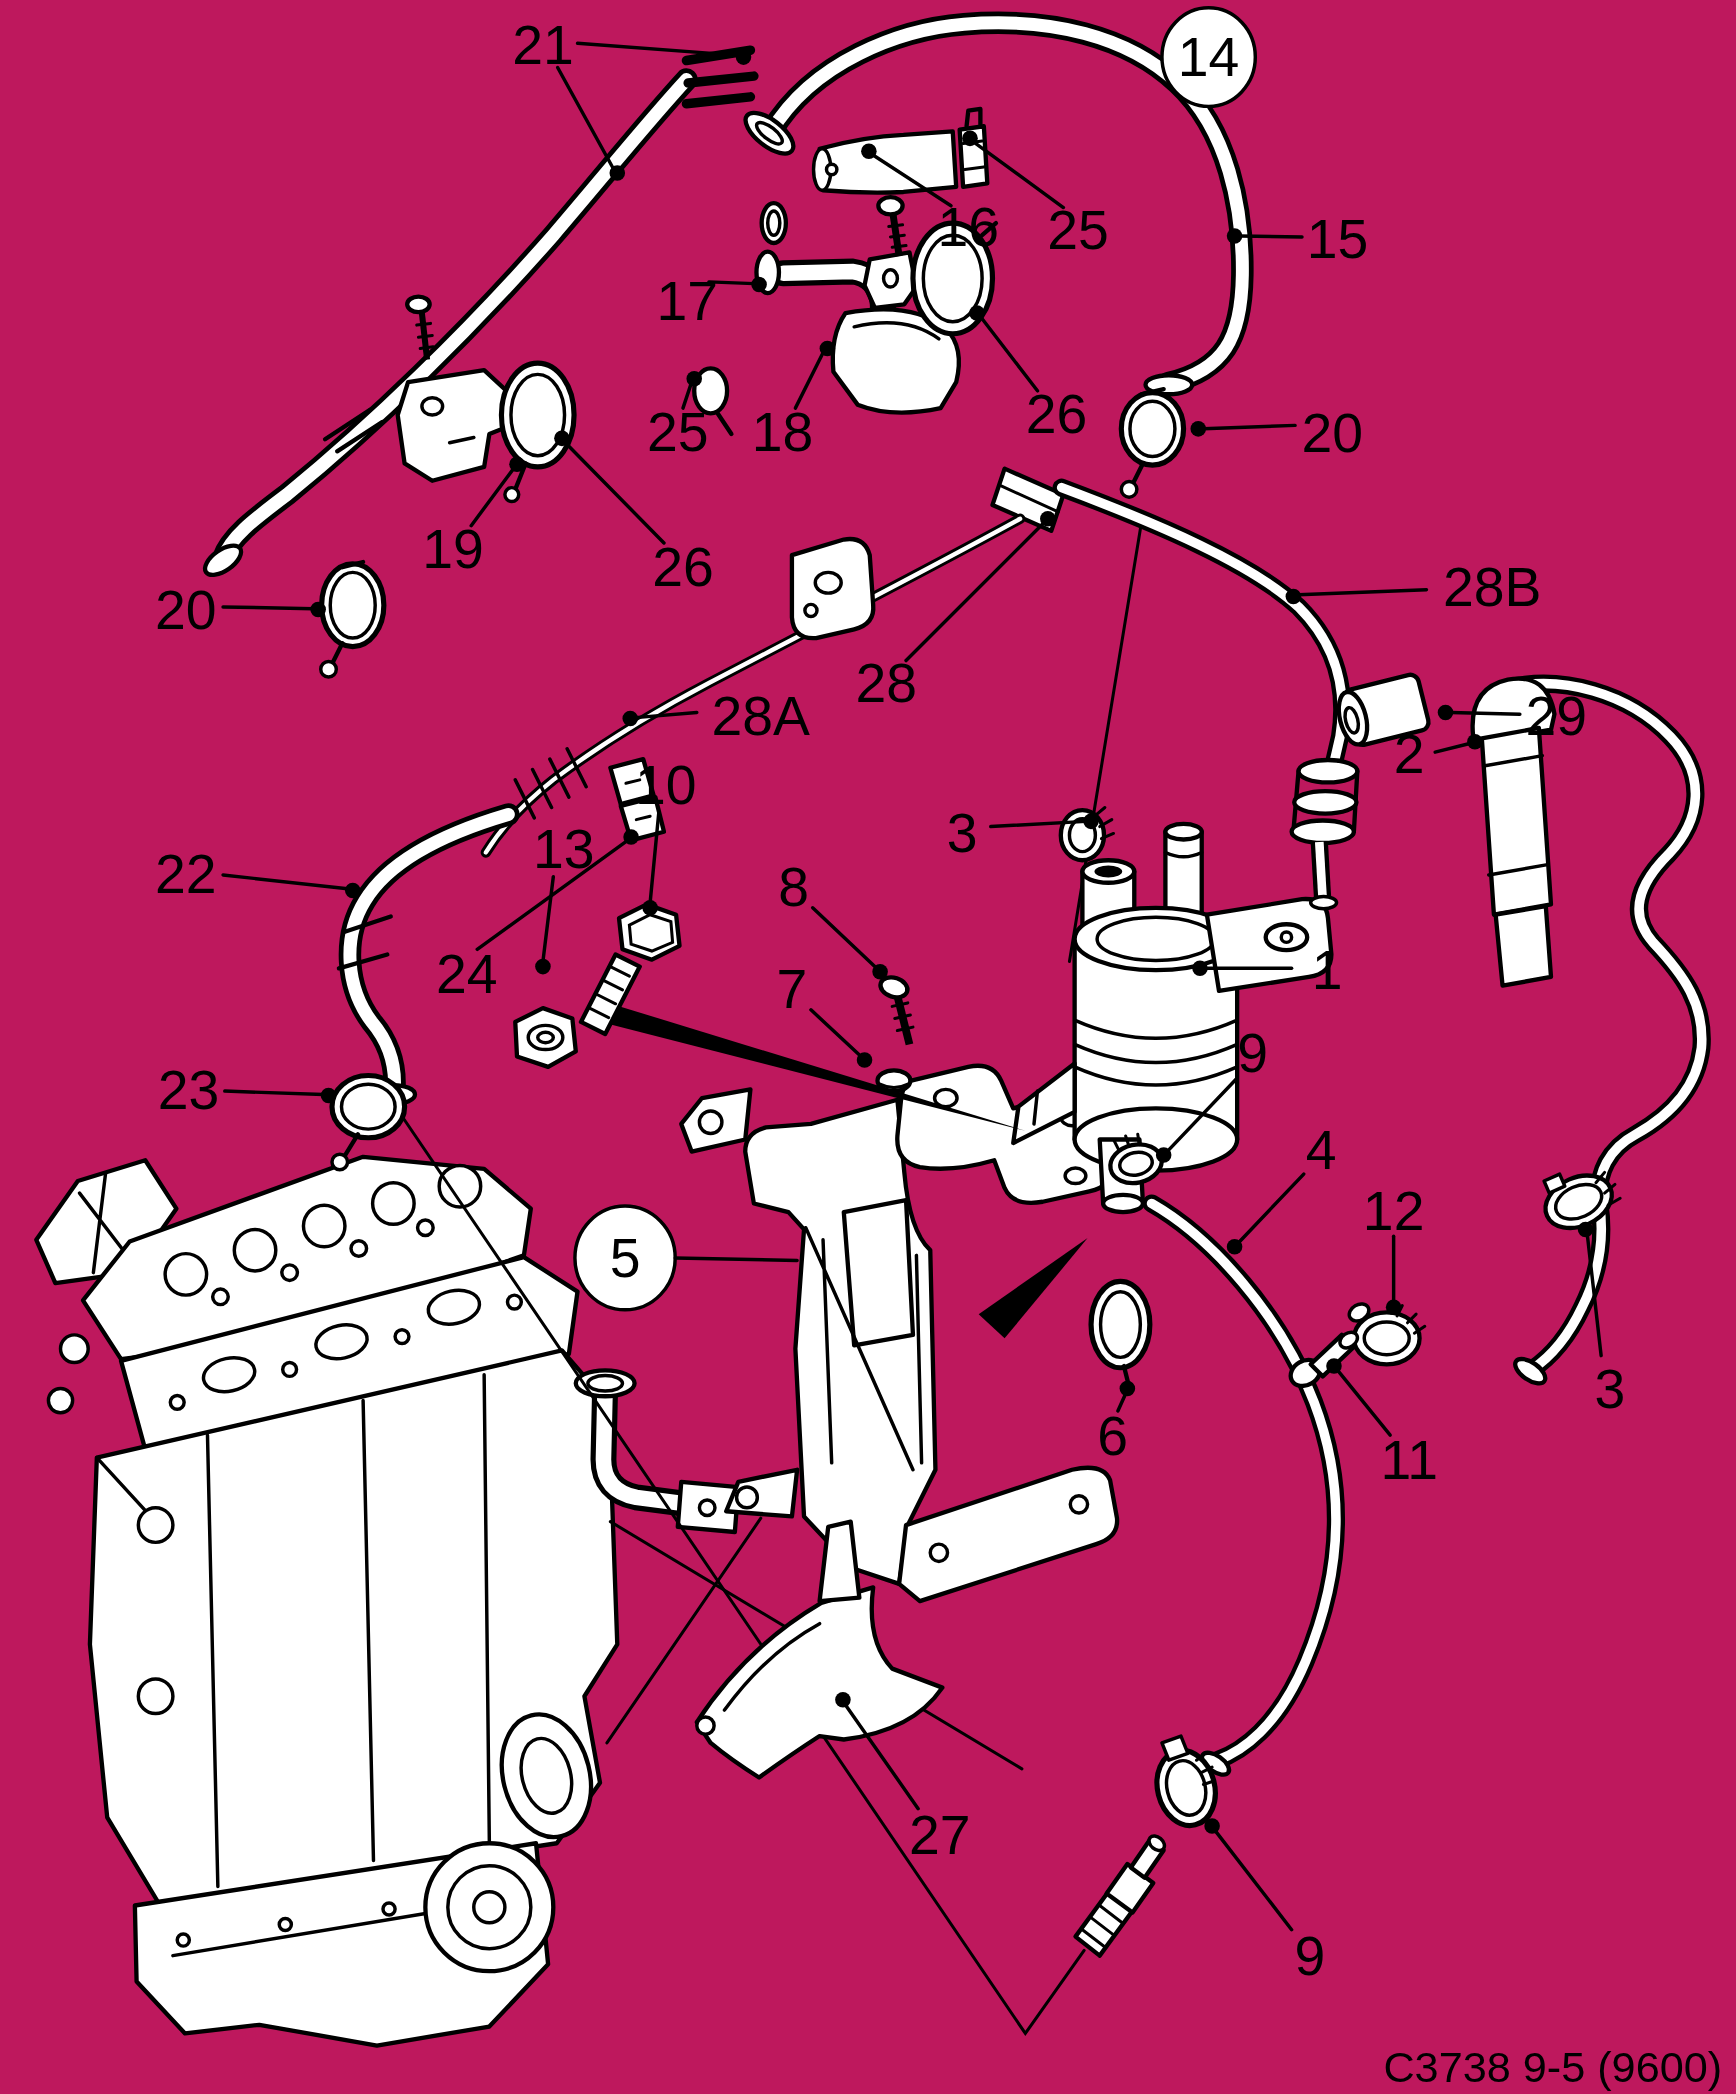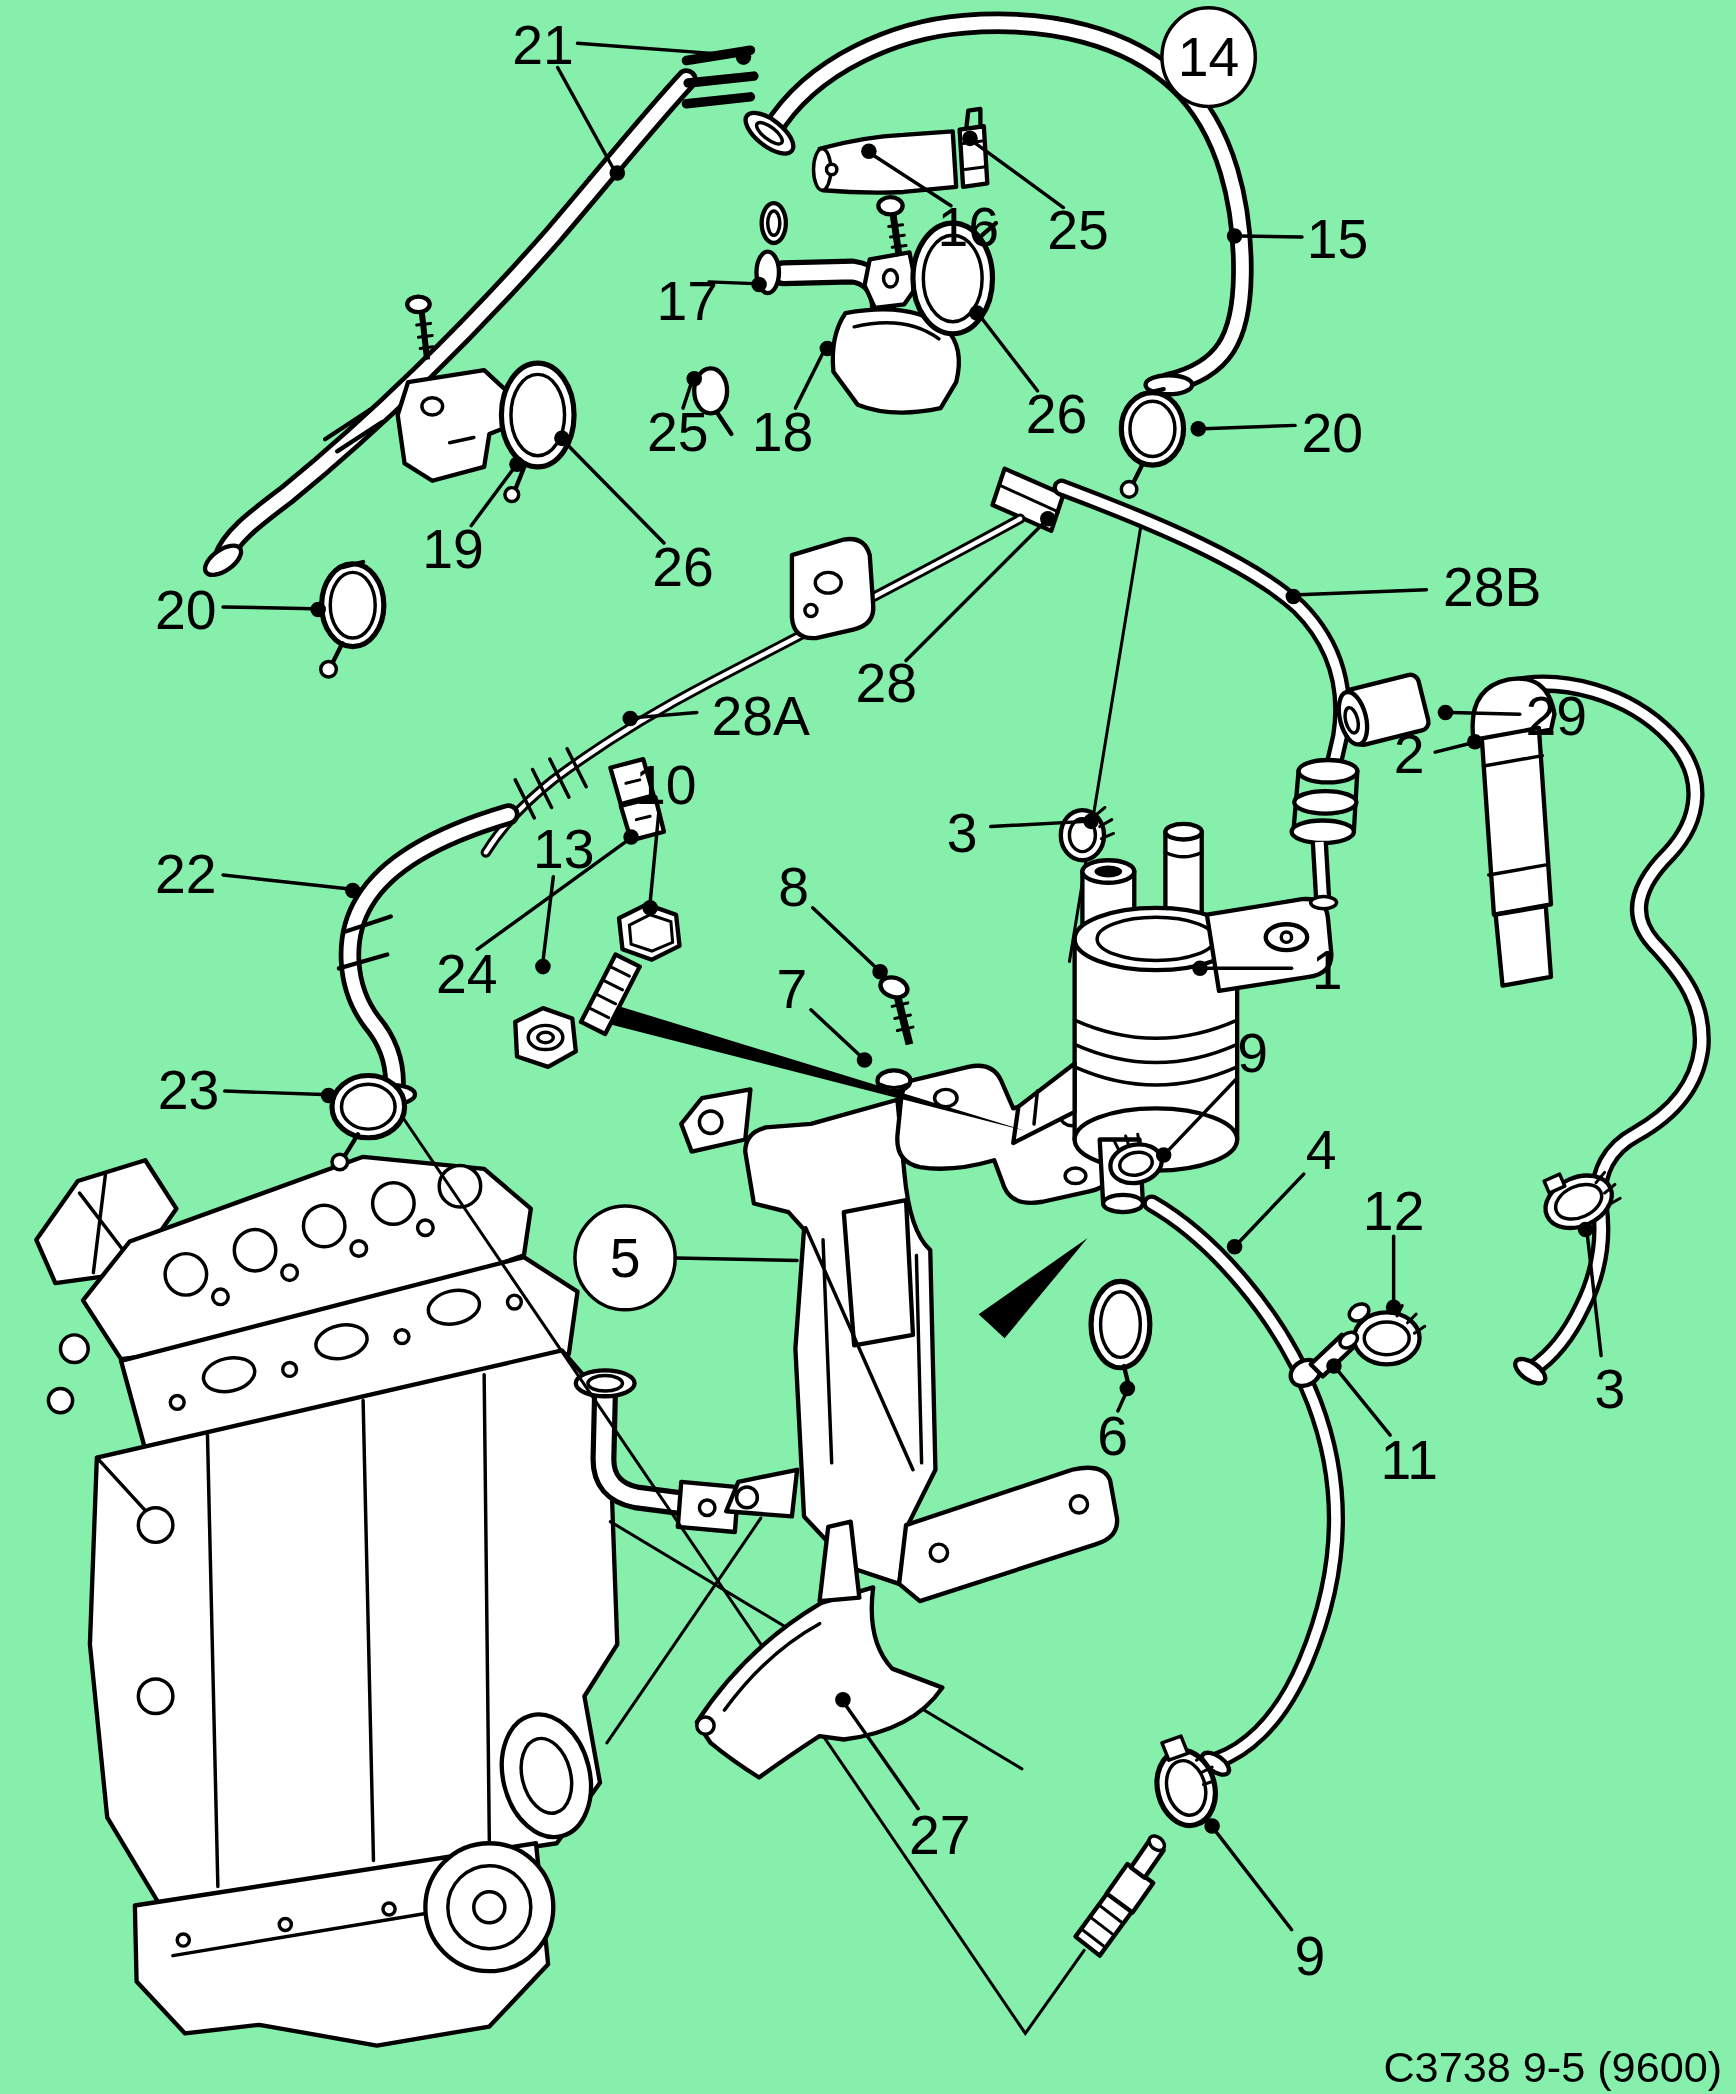--- a/index.html
+++ b/index.html
@@ -1,16 +1,16 @@
 <!DOCTYPE html>
 <html style="font-size:14px"><head>
 <meta charset="utf-8">
 <style>
   html,body{margin:0;padding:0;background:#fff}
-  .page{width:1736px;height:2094px;position:relative;background:#86efac;overflow:hidden}
+  .page{width:1736px;height:2094px;position:relative;background:#be185d;overflow:hidden}
   svg{display:block}
   
   .hO{fill:none;stroke:#000;stroke-width:26;stroke-linecap:round}
   .hI{fill:none;stroke:#fff;stroke-width:15;stroke-linecap:round}
   .h2O{fill:none;stroke:#000;stroke-width:21;stroke-linecap:round}
   .h2I{fill:none;stroke:#fff;stroke-width:11;stroke-linecap:round}
   .pO{fill:none;stroke:#000;stroke-width:12;stroke-linecap:round}
   .pI{fill:none;stroke:#fff;stroke-width:5;stroke-linecap:round}
   .tO{fill:none;stroke:#000;stroke-width:30;stroke-linecap:round}
   .tI{fill:none;stroke:#fff;stroke-width:18;stroke-linecap:round}

